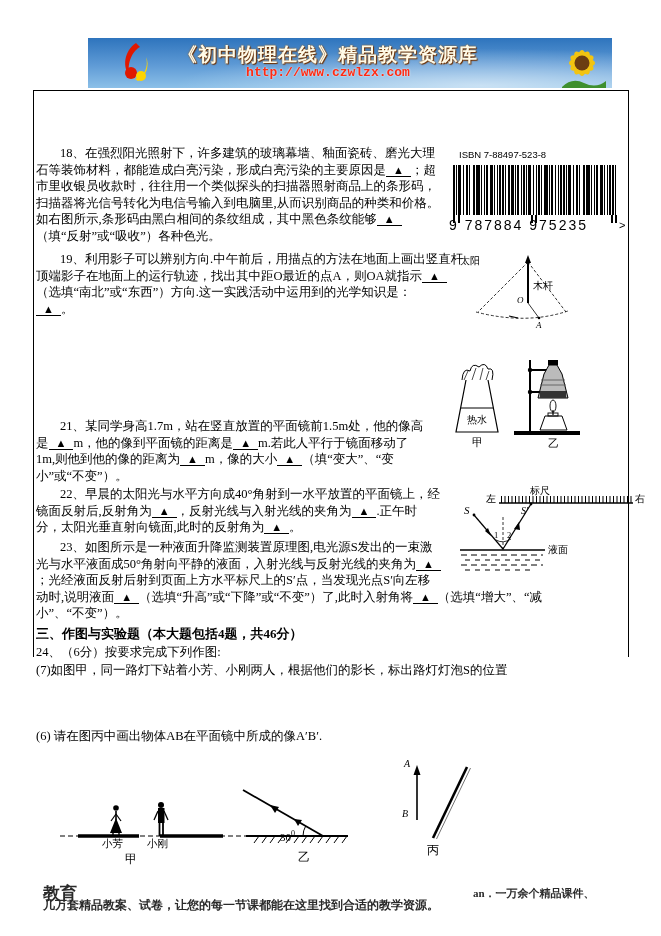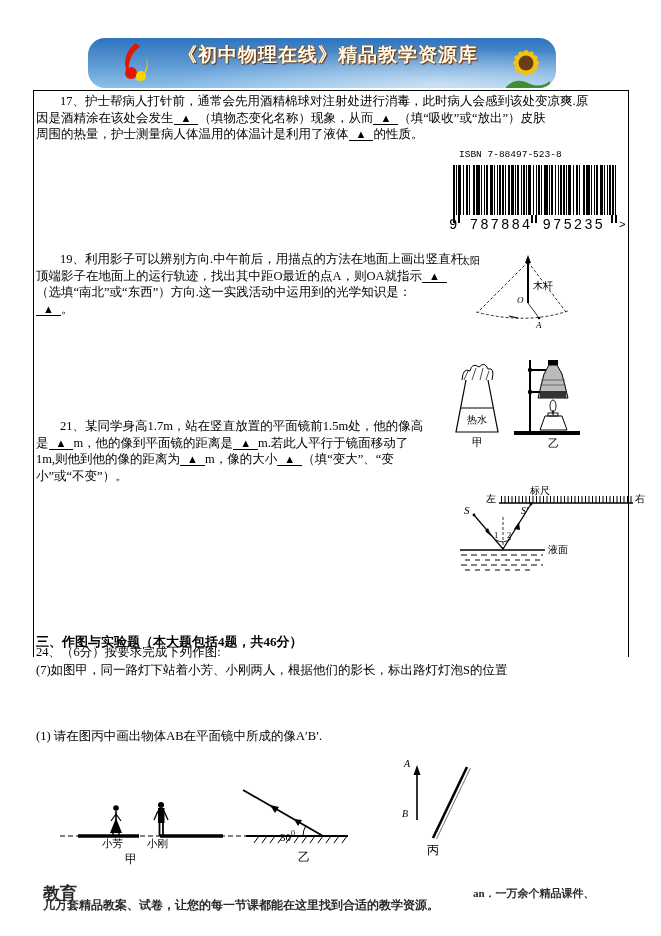--- a/index.html
+++ b/index.html
@@ -1,81 +1,84 @@
 <!DOCTYPE html>
 <html><head>
 <meta charset="utf-8">
 <style>
   html,body{margin:0;padding:0;background:#fff;}
   .page{position:relative;width:661px;height:936px;background:#ffffff;overflow:hidden;
         font-family:"Liberation Serif","DejaVu Serif",serif;color:#000;}
   
-  .banner{position:absolute;left:88px;top:38px;width:468px;height:50px;
+  .banner{position:absolute;left:88px;top:38px;width:524px;height:50px;
           background:radial-gradient(ellipse at 75% 95%, rgba(255,255,255,.55), rgba(255,255,255,0) 55%),
-                     linear-gradient(180deg,#2e74bd,#5f9bd6 55%,#8cc0e8);overflow:hidden;border-radius:17px;}
+                     linear-gradient(180deg,#2e74bd,#5f9bd6 55%,#8cc0e8);overflow:hidden;}
   .banner-title{position:absolute;left:70px;top:4px;width:340px;text-align:center;
           font-size:19px;font-weight:bold;color:#fffbe8;letter-spacing:1px;
           text-shadow:1px 1px 1px #6b2d00,0 0 2px #a65a00;white-space:nowrap;}
   .banner-url{position:absolute;left:70px;top:27px;width:340px;text-align:center;
           font-family:"Liberation Mono","DejaVu Sans Mono",monospace;
           font-size:13px;font-weight:bold;color:#ff2a12;text-shadow:0 0 2px #ffffff;white-space:nowrap;}
   
   .bframe{position:absolute;left:33px;top:90px;width:594px;height:566px;
           border:1.5px solid #000;border-bottom:none;}
   .q{position:absolute;left:36px;width:600px;font-size:12.5px;line-height:16.6px;
      white-space:pre-wrap;}
   .ind{text-indent:24px;}
   .bl{border-bottom:1px solid #000;padding:0 7px;font-size:11px;}
-  .bold{font-weight:bold;font-size:13px;margin-top:8px;}
+  .bold{font-weight:bold;font-size:13px;}
   .fig{position:absolute;}
   .fig svg{position:absolute;left:0;top:0;}
   .flabel{position:absolute;font-size:10px;line-height:11px;white-space:nowrap;}
   .it{font-style:italic;font-family:"Liberation Serif",serif;}
-  .mono{font-family:Liberation Mono, monospace;}
+  .mono{font-family:Liberation Sans, sans-serif;}
   .footer-t{position:absolute;font-weight:bold;color:#2a2a2a;white-space:nowrap;}
 </style>
 </head>
 <body>
 
 <div class="page">
 
   <div class="banner">
     <svg width="46" height="44" viewBox="0 0 46 44" style="position:absolute;left:28px;top:3px">
       <path d="M20,2 C8,10 6,26 14,36 C10,24 16,10 24,6 Z" fill="#e01800"></path>
       <path d="M19,38 C28,36 33,26 30,16 C34,24 30,36 22,40 Z" fill="#ffd400"></path>
       <circle cx="15" cy="32" r="6" fill="#e01800"></circle>
       <circle cx="25" cy="35" r="5" fill="#ffd400"></circle>
     </svg>
     <div class="banner-title">《初中物理在线》精品教学资源库</div>
+    <div class="banner-url">http://www.czwlzx.com</div>
     <svg width="58" height="48" viewBox="0 0 58 48" style="position:absolute;right:2px;top:3px">
       <g transform="translate(30,22)">
         <g fill="#f2c411">
           <ellipse rx="5" ry="13" transform="rotate(0)"></ellipse>
           <ellipse rx="5" ry="13" transform="rotate(30)"></ellipse>
           <ellipse rx="5" ry="13" transform="rotate(60)"></ellipse>
           <ellipse rx="5" ry="13" transform="rotate(90)"></ellipse>
           <ellipse rx="5" ry="13" transform="rotate(120)"></ellipse>
           <ellipse rx="5" ry="13" transform="rotate(150)"></ellipse>
         </g>
         <circle r="7.5" fill="#6b3d12"></circle>
       </g>
       <path d="M10,46 Q20,36 32,42 Q44,48 54,40 L54,48 L10,48 Z" fill="#3f8f2e"></path>
     </svg>
   </div>
 
   <div class="bframe"></div>
 
-  <div class="q ind" style="top:93px">17、护士帮病人打针前，通常会先用酒精棉球对注射处进行消毒，此时病人会感到该处变凉爽.原<br>因是酒精涂在该处会发生<span class="bl">▲</span>（填物态变化名称）现象，从而<span class="bl">▲</span>（填“吸收”或“放出”）皮肤<br>周围的热量，护士测量病人体温用的体温计是利用了液体<span class="bl">▲</span>的性质。</div>
+  <div class="q ind" style="top:145px">18、在强烈阳光照射下，许多建筑的玻璃幕墙、釉面瓷砖、磨光大理<br>石等装饰材料，都能造成白亮污染，形成白亮污染的主要原因是<span class="bl">▲</span>；超<br>市里收银员收款时，往往用一个类似探头的扫描器照射商品上的条形码，<br>扫描器将光信号转化为电信号输入到电脑里,从而识别商品的种类和价格。<br>如右图所示,条形码由黑白相间的条纹组成，其中黑色条纹能够<span class="bl">▲</span><br>（填“反射”或“吸收”）各种色光。</div>
   <div class="q ind" style="top:251px">19、利用影子可以辨别方向.中午前后，用描点的方法在地面上画出竖直杆<br>顶端影子在地面上的运行轨迹，找出其中距O最近的点A，则OA就指示<span class="bl">▲</span><br>（选填“南北”或“东西”）方向.这一实践活动中运用到的光学知识是：<br><span class="bl">▲</span>。</div>
   <div class="q ind" style="top:418px">21、某同学身高1.7m，站在竖直放置的平面镜前1.5m处，他的像高<br>是<span class="bl">▲</span>m，他的像到平面镜的距离是<span class="bl">▲</span>m.若此人平行于镜面移动了<br>1m,则他到他的像的距离为<span class="bl">▲</span>m，像的大小<span class="bl">▲</span>（填“变大”、“变<br>小”或“不变”）。</div>
+  <div class="q ind" style="top:486px">22、早晨的太阳光与水平方向成40°角射到一水平放置的平面镜上，经<br>镜面反射后,反射角为<span class="bl">▲</span>，反射光线与入射光线的夹角为<span class="bl">▲</span>.正午时<br>分，太阳光垂直射向镜面,此时的反射角为<span class="bl">▲</span>。</div>
+  <div class="q ind" style="top:539px">23、如图所示是一种液面升降监测装置原理图,电光源S发出的一束激<br>光与水平液面成50°角射向平静的液面，入射光线与反射光线的夹角为<span class="bl">▲</span><br>；光经液面反射后射到页面上方水平标尺上的S′点，当发现光点S′向左移<br>动时,说明液面<span class="bl">▲</span>（选填“升高”或“下降”或“不变”）了,此时入射角将<span class="bl">▲</span>（选填“增大”、“减<br>小”、“不变”）。</div>
 
   <div class="q bold" style="top:626px">三、作图与实验题（本大题包括4题，共46分）</div>
   <div class="q" style="top:644px">24、（6分）按要求完成下列作图:</div>
   <div class="q" style="top:662px">(7)如图甲，同一路灯下站着小芳、小刚两人，根据他们的影长，标出路灯灯泡S的位置</div>
-  <div class="q" style="top:728px">(1) 请在图丙中画出物体AB在平面镜中所成的像A′B′.</div>
+  <div class="q" style="top:728px">(6) 请在图丙中画出物体AB在平面镜中所成的像A′B′.</div>
 
   <div class="fig" style="left:445px;top:143px;width:185px;height:102px">
     <svg width="185" height="102" viewBox="0 0 185 102">
       <line x1="8" y1="47" x2="172" y2="47" stroke="#000" stroke-width="50" stroke-dasharray="2 1 1 1 3 2 1 2 2 1 1 3 2 1 4 1 1 2 1 1 2 2 3 1 1 2 1 1 2 1 2 1 1 2 2 1 3 1 1 1 2 2 1 1 2 1 1 1 3 2 1 2 1 1 2 1 1 2 4 1 1 1 2 2 1 2 1 1 2 1"></line>
       <rect x="8" y="72" width="2" height="8"></rect>
         <rect x="13" y="72" width="2" height="8"></rect>
       <rect x="86" y="72" width="2" height="8"></rect>
         <rect x="90" y="72" width="2" height="8"></rect>
       <rect x="166" y="72" width="2" height="8"></rect>
         <rect x="170" y="72" width="2" height="8"></rect>

